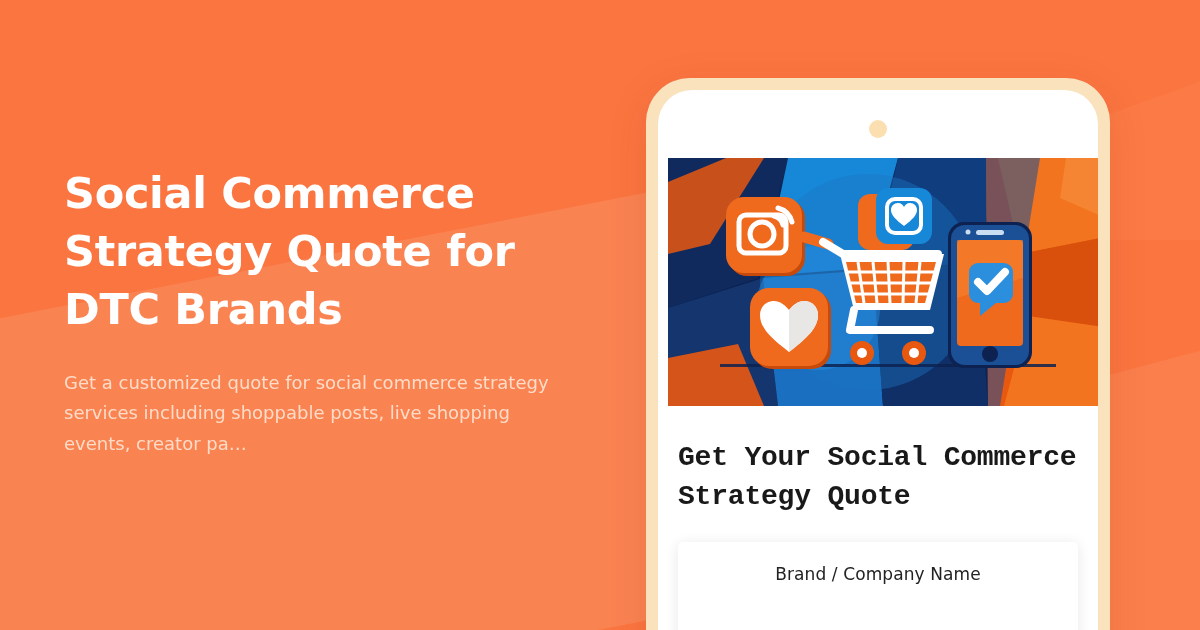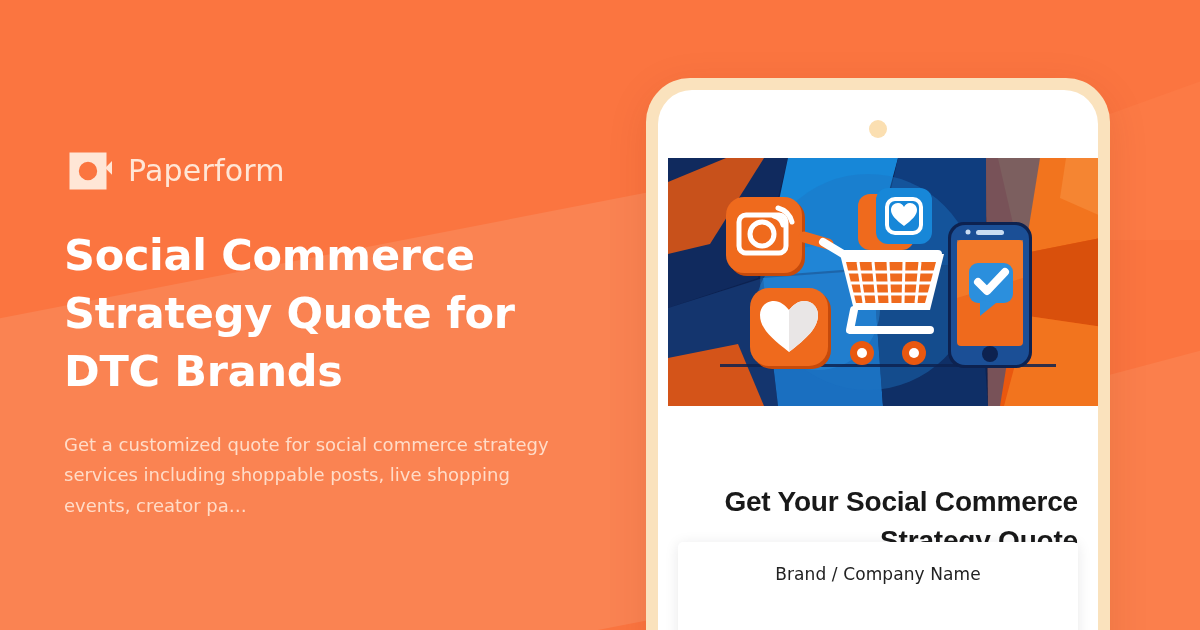--- a/index.html
+++ b/index.html
@@ -91,25 +91,24 @@
   #hero-image {
     position:absolute; left:10px; top:68px;
     width:442px; height:248px;
     overflow:hidden;
     background:#0d2250;
   }
   #hero-image svg { display:block; width:442px; height:248px; }
 
   #form-title {
     position:absolute; left:20px; top:348px; width:400px;
-    text-align:right;
+    text-align:left;
     font-size:28px; font-weight:700; color:#191919;
     line-height:1.4; letter-spacing:-0.2px;
-    font-family:Liberation Sans, sans-serif;
-    margin-top:44px;
+    font-family:Liberation Mono, monospace;
   }
   #field-card {
     position:absolute; left:20px; top:452px;
     width:400px; height:140px;
     background:#ffffff;
     border-radius:5px;
     box-shadow:0 2px 14px rgba(30,30,40,0.10);
     padding:22px 24px 0 24px;
   }
   #field-label {
@@ -124,38 +123,20 @@
 
 <div id="stage">
 
   <div class="bg-wedge" id="wedge-d"></div>
   <div class="bg-wedge" id="wedge-a"></div>
   <div class="bg-wedge" id="wedge-b"></div>
   <div class="bg-wedge" id="wedge-c"></div>
 
   <div id="left-col">
 
-    <div id="brand-row">
-      <span id="logo-mark">
-        <svg viewBox="0 0 48 48" xmlns="http://www.w3.org/2000/svg">
-          <defs>
-            <mask id="m-ring">
-              <rect x="0" y="0" width="48" height="48" fill="#fff"></rect>
-              <circle cx="24" cy="24" r="10.5" fill="#000"></circle>
-            </mask>
-          </defs>
-          <g mask="url(#m-ring)">
-            <rect x="5.5" y="5.5" width="37" height="37" fill="#ffe6d6"></rect>
-            <rect x="24" y="0.7" width="33" height="33" fill="#ffe6d6" transform="rotate(45 24 24)" style="transform-origin:24px 24px;"></rect>
-          </g>
-          <circle cx="24" cy="24" r="10.5" fill="none" stroke="#ffe6d6" stroke-width="2.6"></circle>
-        </svg>
-      </span>
-      <span id="wordmark">Paperform</span>
-    </div>
 
     <h1 id="headline">Social Commerce Strategy Quote for DTC Brands</h1>
     <p id="subhead">Get a customized quote for social commerce strategy services including shoppable posts, live shopping events, creator pa…</p>
   </div>
 
   <div id="phone">
     <div id="phone-screen">
 
       <div id="camera-dot"></div>
 

